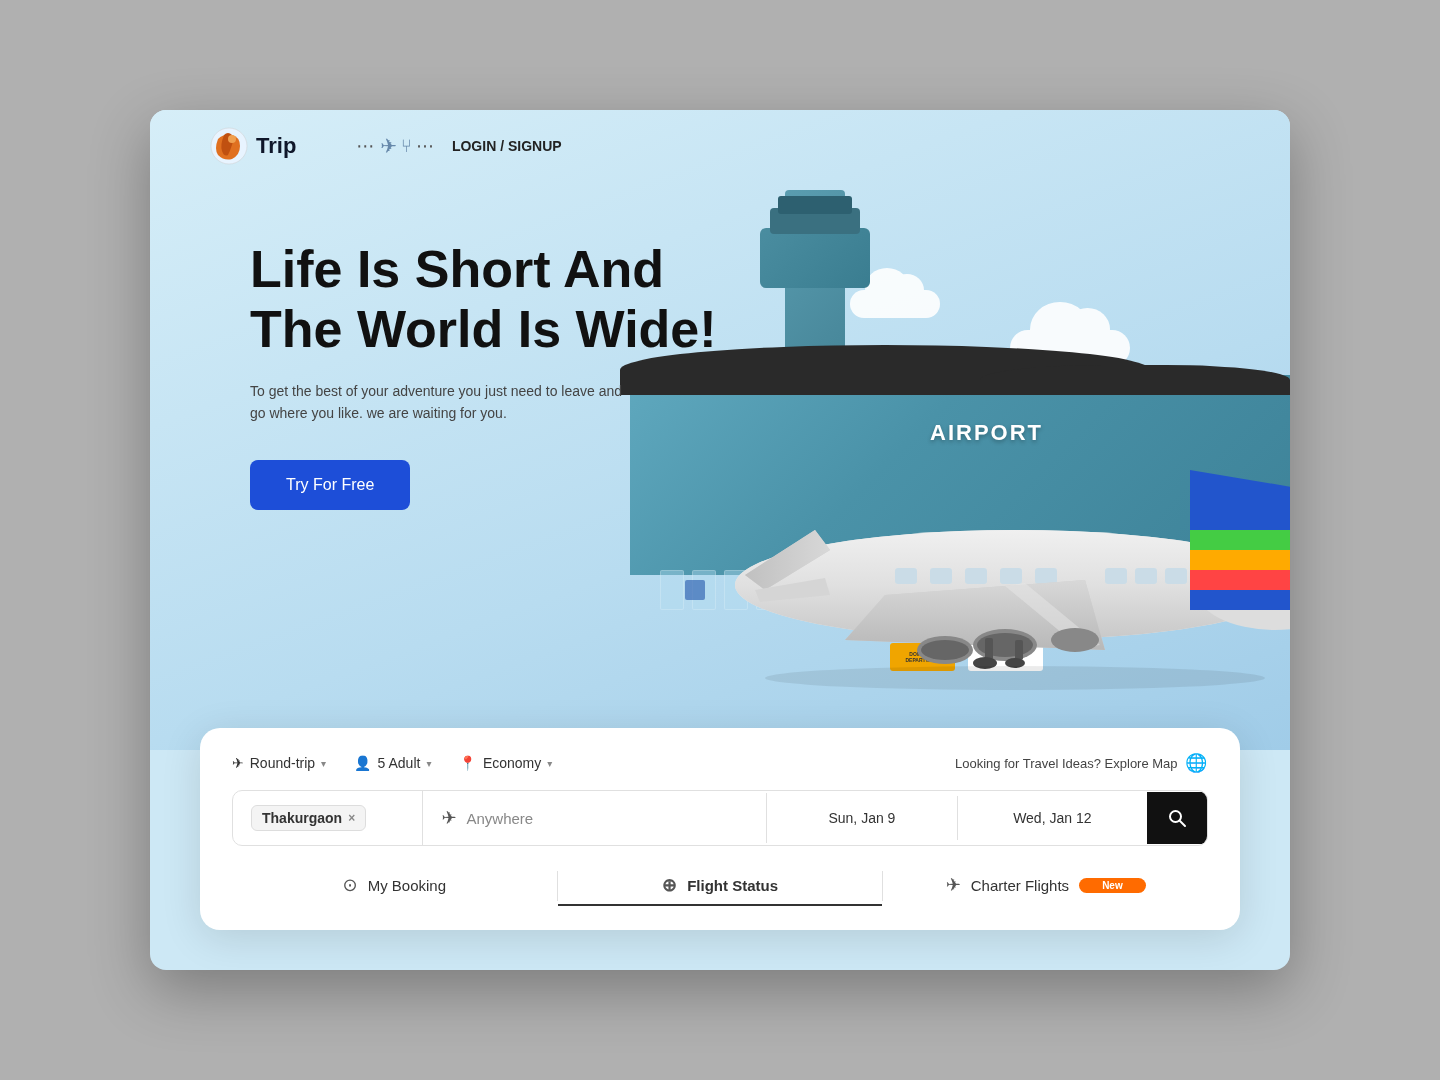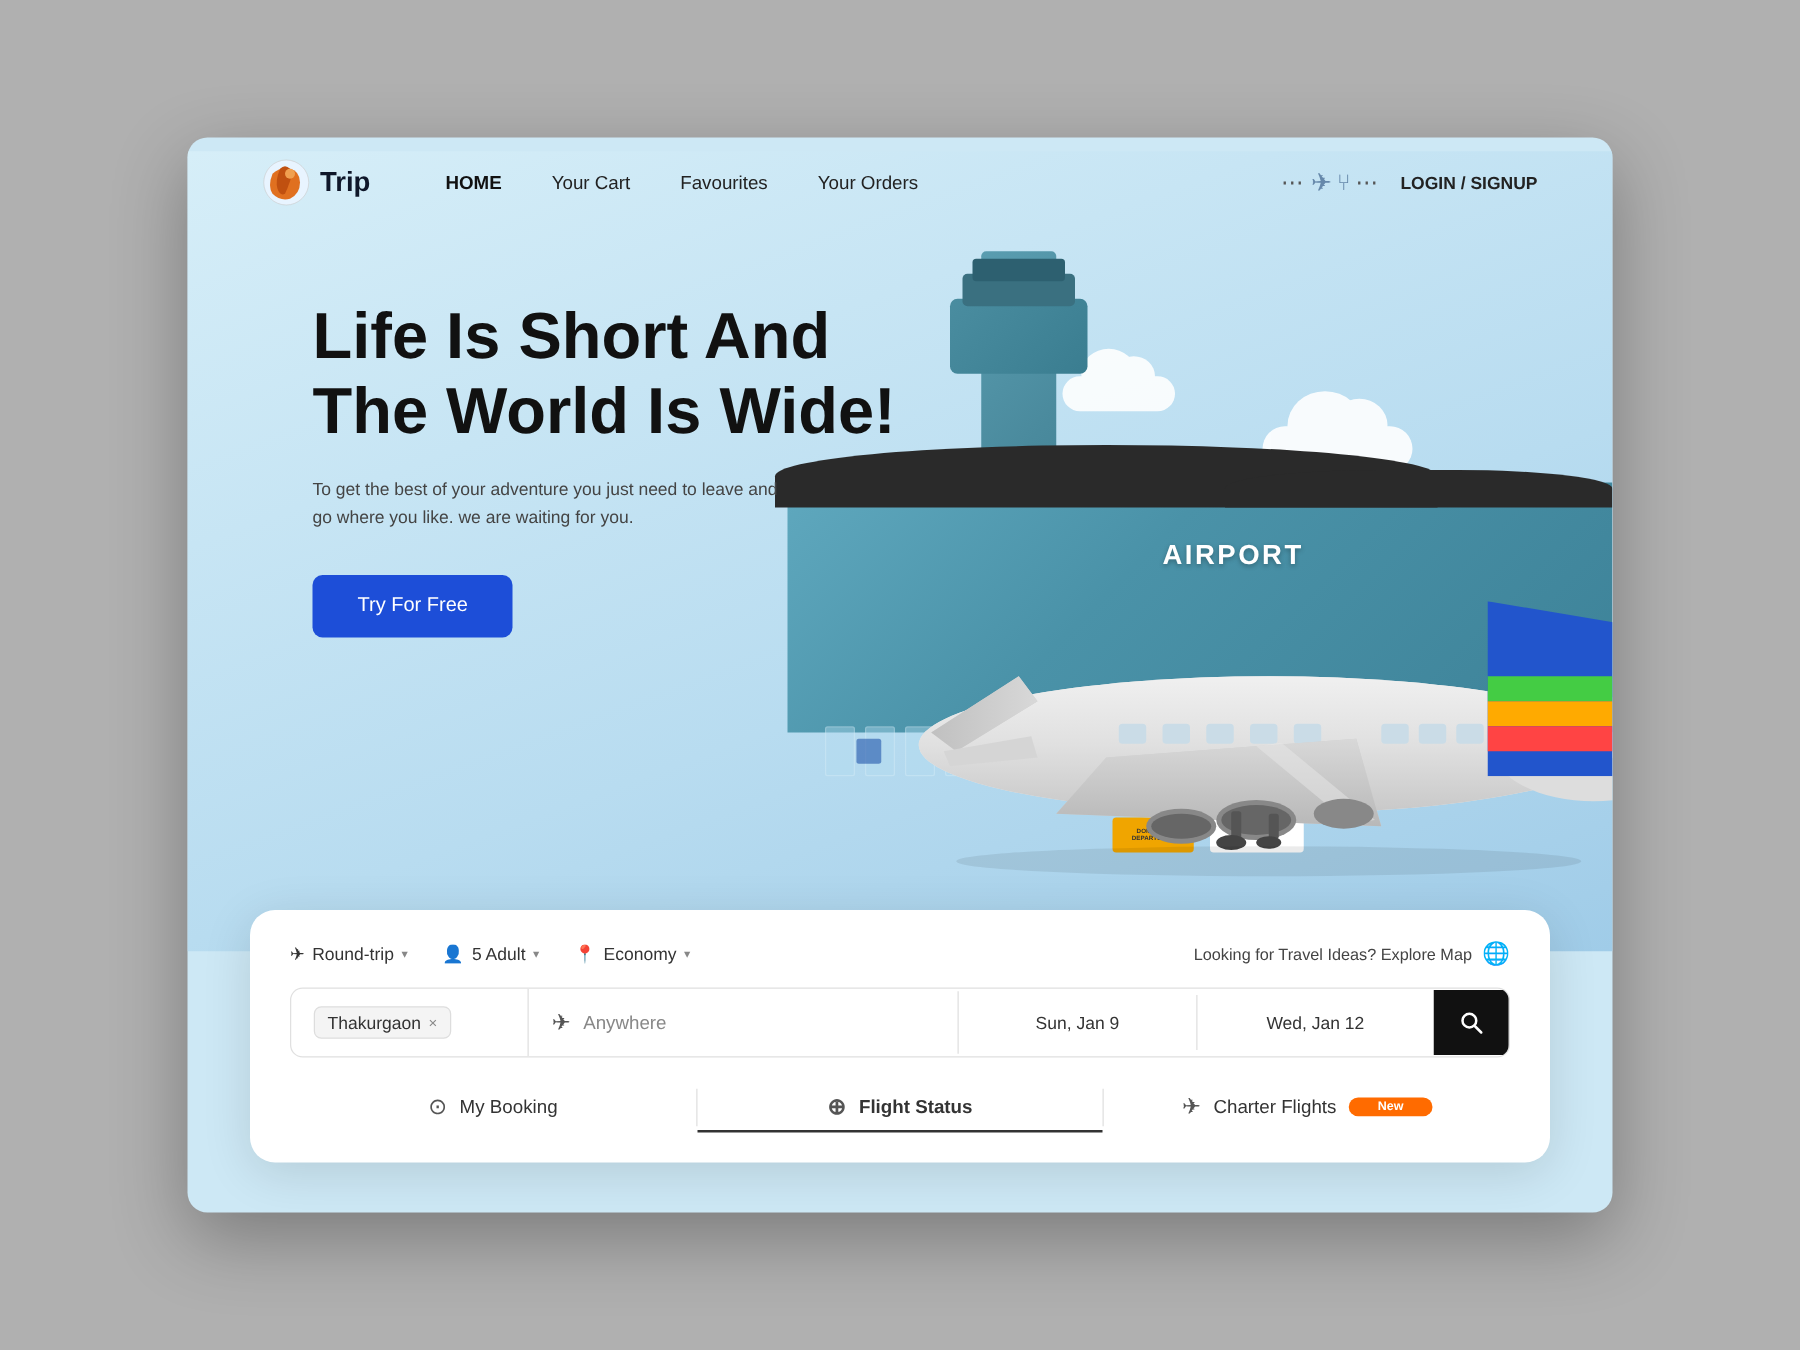--- a/index.html
+++ b/index.html
@@ -17,21 +17,21 @@
       border-radius: 16px;
       overflow: hidden;
       box-shadow: 0 20px 60px rgba(0,0,0,0.3);
       position: relative;
       background: #cde8f5;
     }
 
     
     .hero-bg {
       position: absolute;
-      top: 11px; left: 0; right: 0;
+      top: 0; left: 0; right: 0;
       height: 640px;
       background: linear-gradient(160deg, #d6eef8 0%, #b8dcf0 60%, #a0cce8 100%);
       overflow: hidden;
     }
 
     
     .cloud {
       position: absolute;
       background: white;
       border-radius: 50px;
@@ -355,20 +355,21 @@
       border-radius: 10px;
       overflow: hidden;
       margin-bottom: 20px;
     }
     .search-from {
       flex: 1;
       padding: 14px 18px;
       display: flex;
       gap: 10px;
       border-right: 1.5px solid #e0e0e0;
+      font-weight: bold;
     }
     .tag-chip {
       background: #f4f4f4;
       border: 1px solid #ddd;
       border-radius: 6px;
       padding: 4px 10px;
       font-size: 14px;
       color: #333;
       display: flex;
       align-items: center;
@@ -575,26 +576,20 @@
     <div class="logo-area">
 
       <svg class="logo-globe" viewBox="0 0 38 38" xmlns="http://www.w3.org/2000/svg">
         <circle cx="19" cy="19" r="18" fill="#e8f4ff" stroke="#ccc" stroke-width="0.5"></circle>
         <path d="M 8 12 Q 14 6 22 8 Q 30 10 30 19 Q 30 28 22 32 Q 14 34 8 28 Q 4 22 8 12 Z" fill="#e07020"></path>
         <path d="M 14 8 Q 18 4 22 8 Q 24 12 22 18 Q 20 24 18 28 Q 14 30 12 24 Q 10 18 14 8 Z" fill="#c05010"></path>
         <circle cx="22" cy="12" r="4" fill="#f0a050"></circle>
       </svg>
       <span class="logo-text">Trip</span>
     </div>
-    <div class="nav-links">
-      <a class="nav-link active">HOME</a>
-      <a class="nav-link">Your Cart</a>
-      <a class="nav-link">Favourites</a>
-      <a class="nav-link">Your Orders</a>
-    </div>
     <div class="nav-right">
       <div class="nav-icons">
         <span class="nav-icon-dots">⋯</span>
         <span class="nav-icon-plane">✈</span>
         <span style="font-size:18px;color:#6688aa;">⑂</span>
         <span class="nav-icon-dots">⋯</span>
       </div>
       <span class="login-btn">LOGIN / SIGNUP</span>
     </div>
   </nav>

